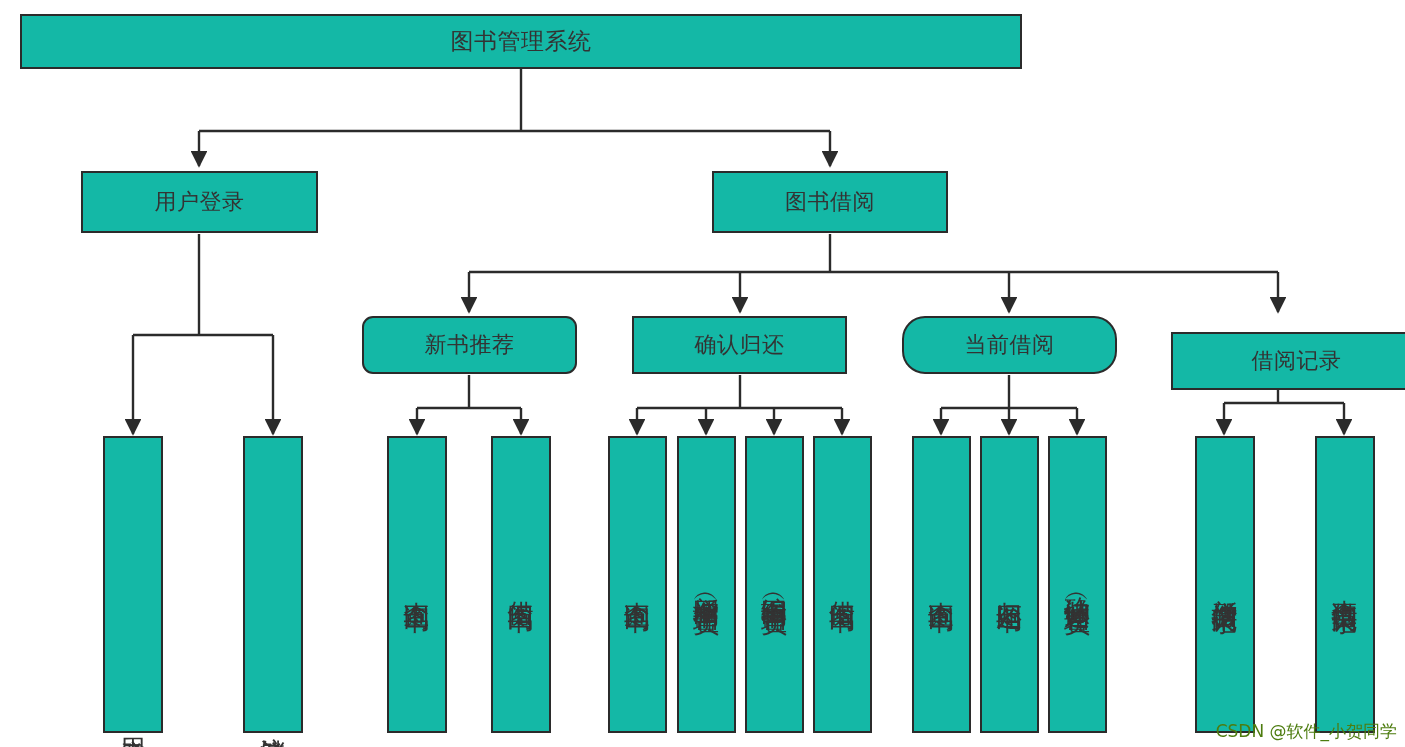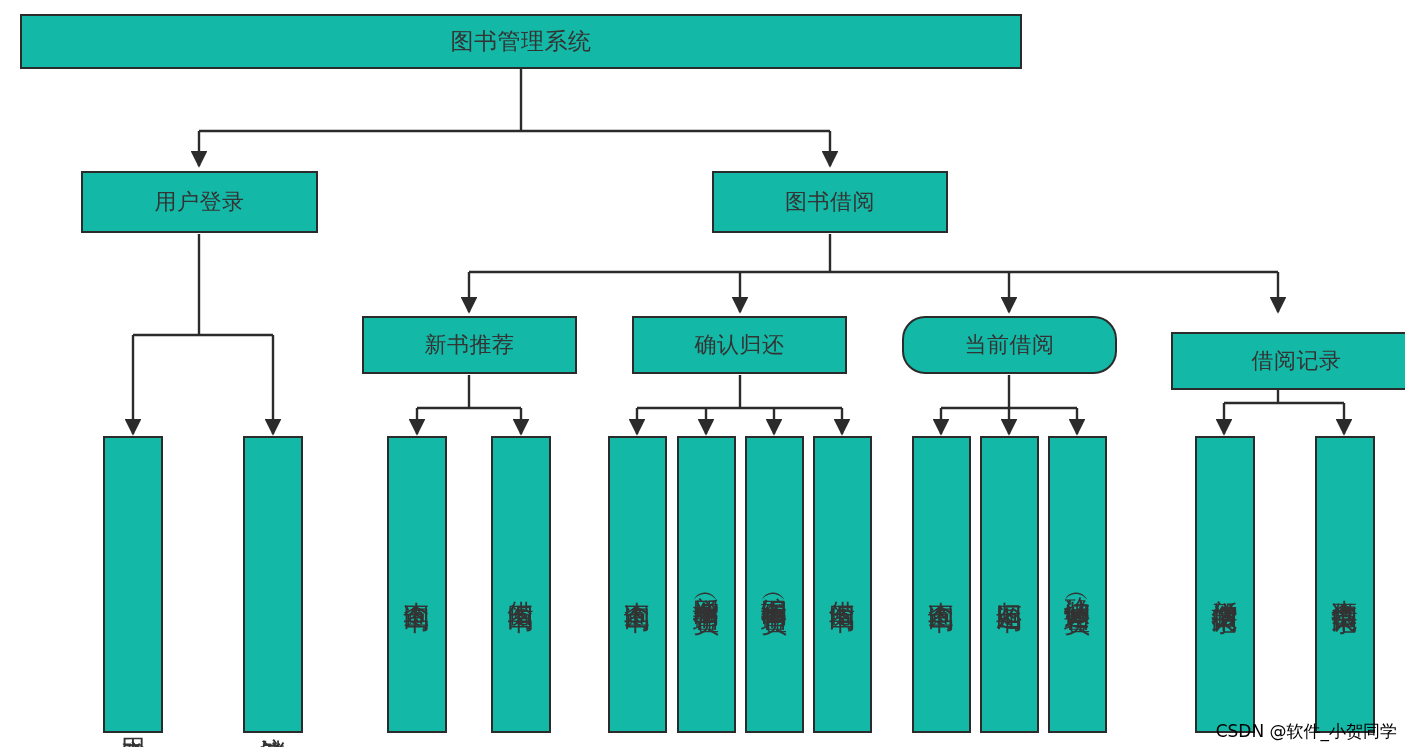--- a/index.html
+++ b/index.html
@@ -67,21 +67,21 @@
     white-space: nowrap;
   }
   .node.vertical.align-bottom {
     align-items: flex-end;
   }
   .watermark {
     position: absolute;
     right: 8px;
     bottom: 4px;
     font-size: 17px;
-    color: #000000;
+    color: #4d7c0f;
     white-space: nowrap;
     z-index: 3;
     font-family: "DejaVu Sans", "Liberation Sans", sans-serif;
   }
 </style>
 </head>
 <body>
 
 <div id="diagram-canvas">
 
@@ -139,21 +139,21 @@
     <span class="node-label">图书管理系统</span>
   </div>
 
   <div class="node horizontal" style="left:81px; top:171px; width:237px; height:62px;">
     <span class="node-label">用户登录</span>
   </div>
   <div class="node horizontal" style="left:712px; top:171px; width:236px; height:62px;">
     <span class="node-label">图书借阅</span>
   </div>
 
-  <div class="node horizontal" style="left:362px; top:316px; width:215px; height:58px;">
+  <div class="node horizontal" style="left:362px; top:316px; width:215px; height:58px;border-radius:11px;">
     <span class="node-label">新书推荐</span>
   </div>
   <div class="node horizontal" style="left:632px; top:316px; width:215px; height:58px;">
     <span class="node-label">确认归还</span>
   </div>
   <div class="node horizontal" style="left:902px; top:316px; width:215px; height:58px;border-radius:23px;">
     <span class="node-label">当前借阅</span>
   </div>
   <div class="node horizontal" style="left:1171px; top:332px; width:251px; height:58px;">
     <span class="node-label">借阅记录</span>

